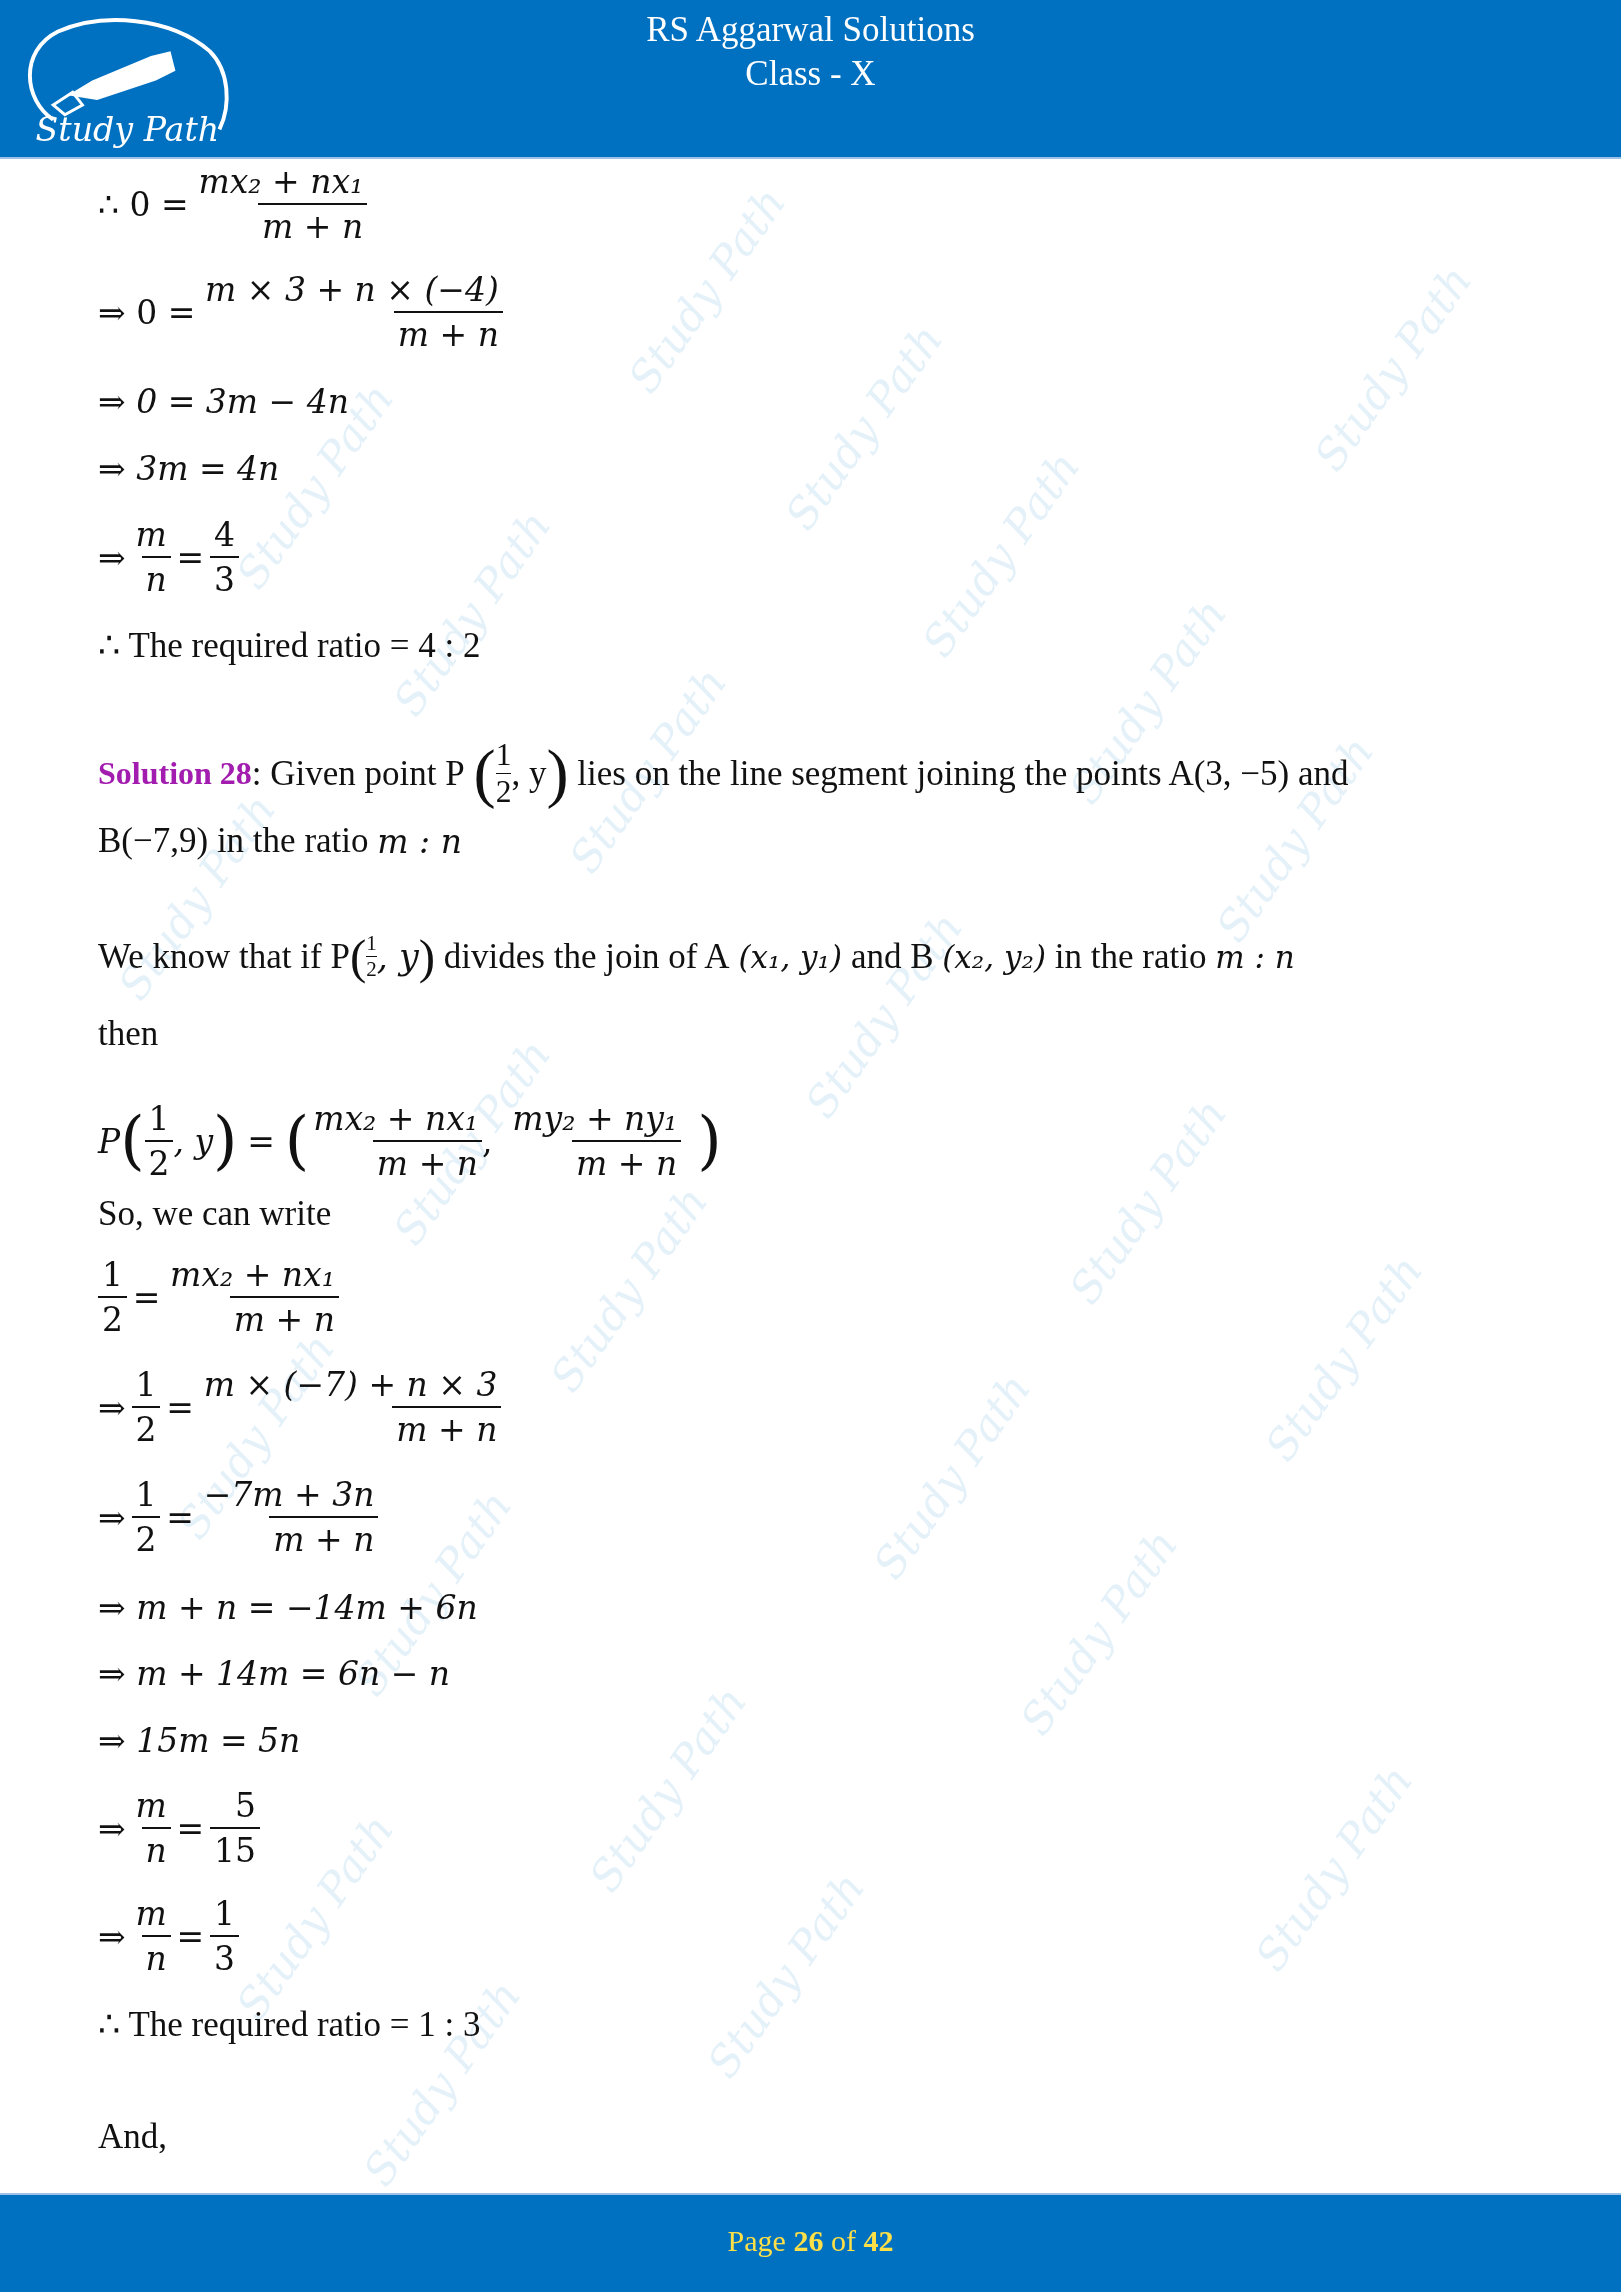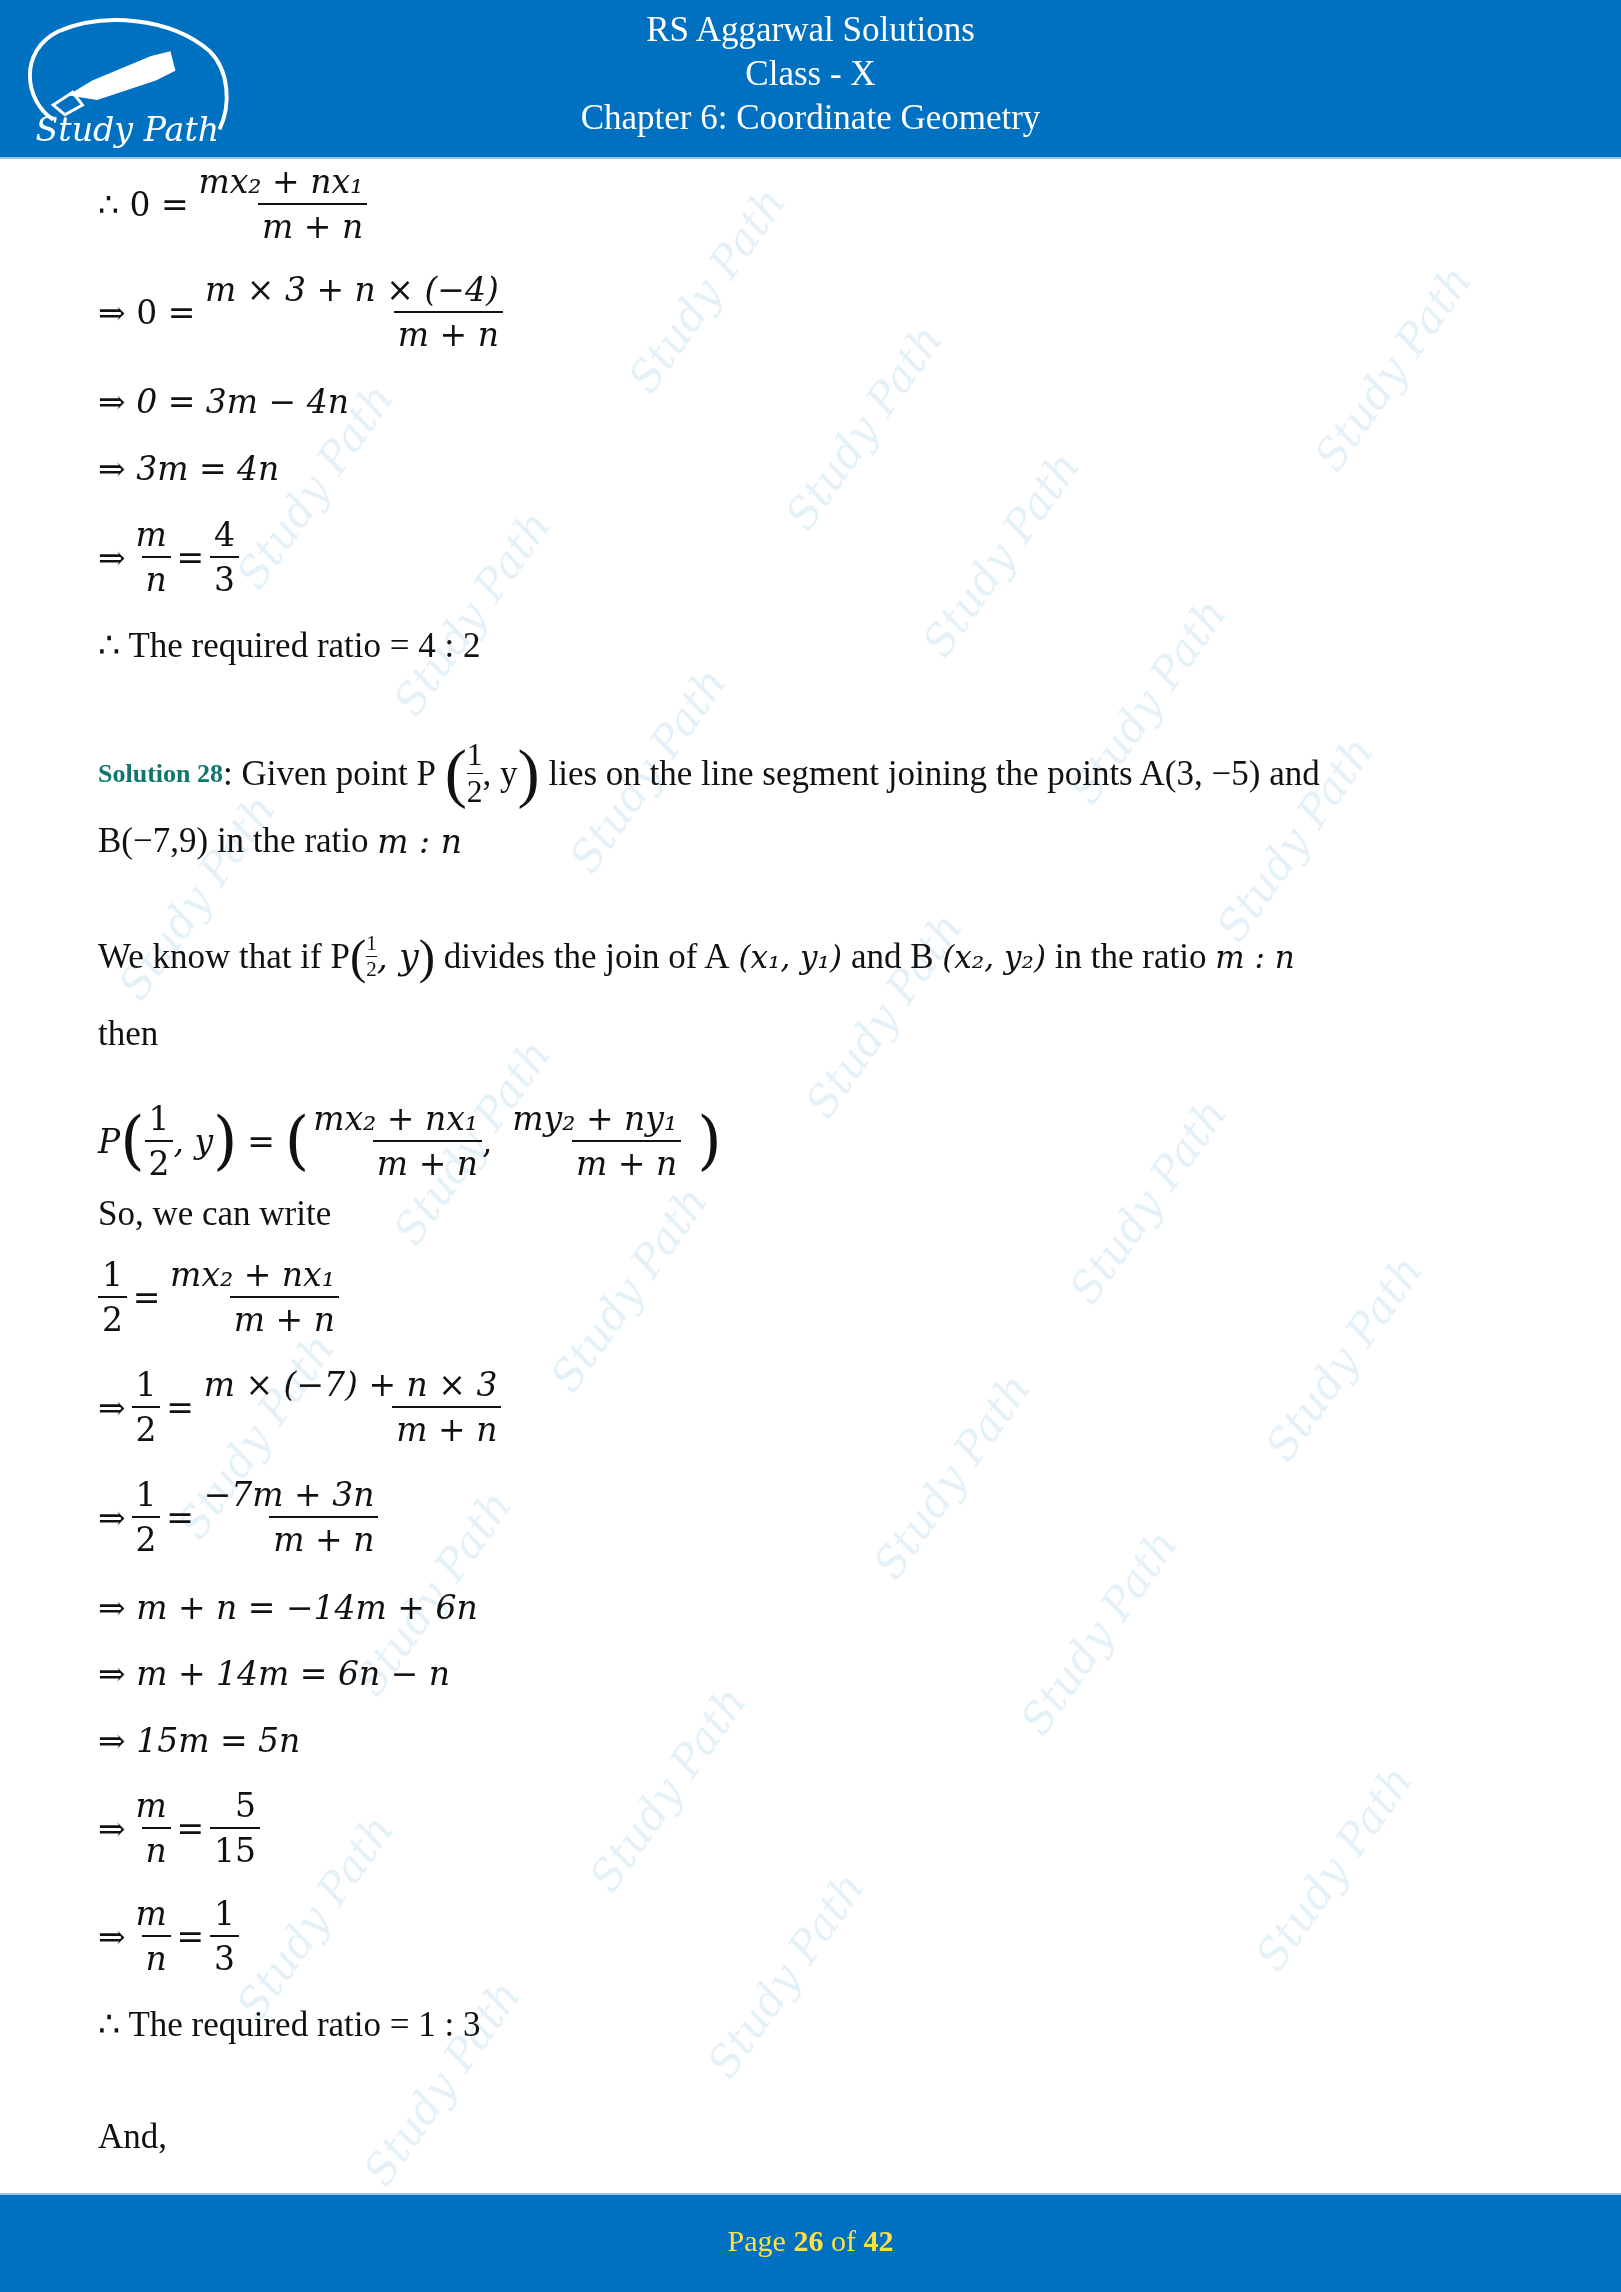--- a/index.html
+++ b/index.html
@@ -18,39 +18,38 @@
   .wm { position:absolute; color:#cfe6f5; font-family:"DejaVu Serif", serif; font-style:italic;
         font-size:43px; transform:rotate(-55deg); opacity:0.55; white-space:nowrap; pointer-events:none; }
   .line { position:absolute; left:98px; font-size:33px; white-space:nowrap; display:flex; align-items:center; }
   .txt { font-family:"Liberation Serif", serif; font-size:35px; }
   .m { font-family:"DejaVu Serif", serif; font-style:italic; }
   .n { font-family:"DejaVu Serif", serif; font-style:normal; }
   .frac { display:inline-flex; flex-direction:column; align-items:flex-end; vertical-align:middle; margin:0 5.9px; }
   .frac .num { padding:0 3.9px 2px; }
   .frac .den { padding:2px 3.9px 0; border-top:2.5px solid #111; }
   .op { margin:0 9.8px; font-style:normal; }
-  .sol { color:#0f766e; font-weight:bold; font-family:"Liberation Serif", serif; font-size:26px; }
+  .sol { color:#a21caf; font-weight:bold; font-family:"Liberation Serif", serif; font-size:32px; }
   .paren { font-size:1.9em; font-weight:200; line-height:1; font-style:normal; }
   .sfrac { display:inline-flex; flex-direction:column; align-items:center; font-size:0.6em; vertical-align:middle; }
   .sfrac .den { border-top:1.5px solid #111; }
 </style>
 </head>
 <body>
 
 <div class="header">
   <svg class="logo" viewBox="0 0 230 140">
     <path d="M40 110 C10 90 5 40 45 20 C90 0 160 5 200 40 C220 60 222 95 210 120" fill="none" stroke="#fff" stroke-width="4"></path>
     <path d="M55 85 L80 70 L140 45 L160 40 L165 60 L145 70 L85 90 Z" fill="#fff"></path>
     <path d="M40 95 L60 82 L70 95 L52 105 Z" fill="none" stroke="#fff" stroke-width="3"></path>
     <text x="22" y="132" fill="#fff" font-family="DejaVu Serif, serif" font-style="italic" font-size="34">Study Path</text>
   </svg>
   <div class="titles">
     <div>RS Aggarwal Solutions</div>
     <div>Class - X</div>
-    <div>Chapter 6: Coordinate Geometry</div>
   </div>
 </div>
 
 <div>
   <div class="wm" style="left:588px;top:265px">Study Path</div>
   <div class="wm" style="left:1274px;top:343px">Study Path</div>
   <div class="wm" style="left:745px;top:402px">Study Path</div>
   <div class="wm" style="left:196px;top:461px">Study Path</div>
   <div class="wm" style="left:882px;top:529px">Study Path</div>
   <div class="wm" style="left:353px;top:588px">Study Path</div>

